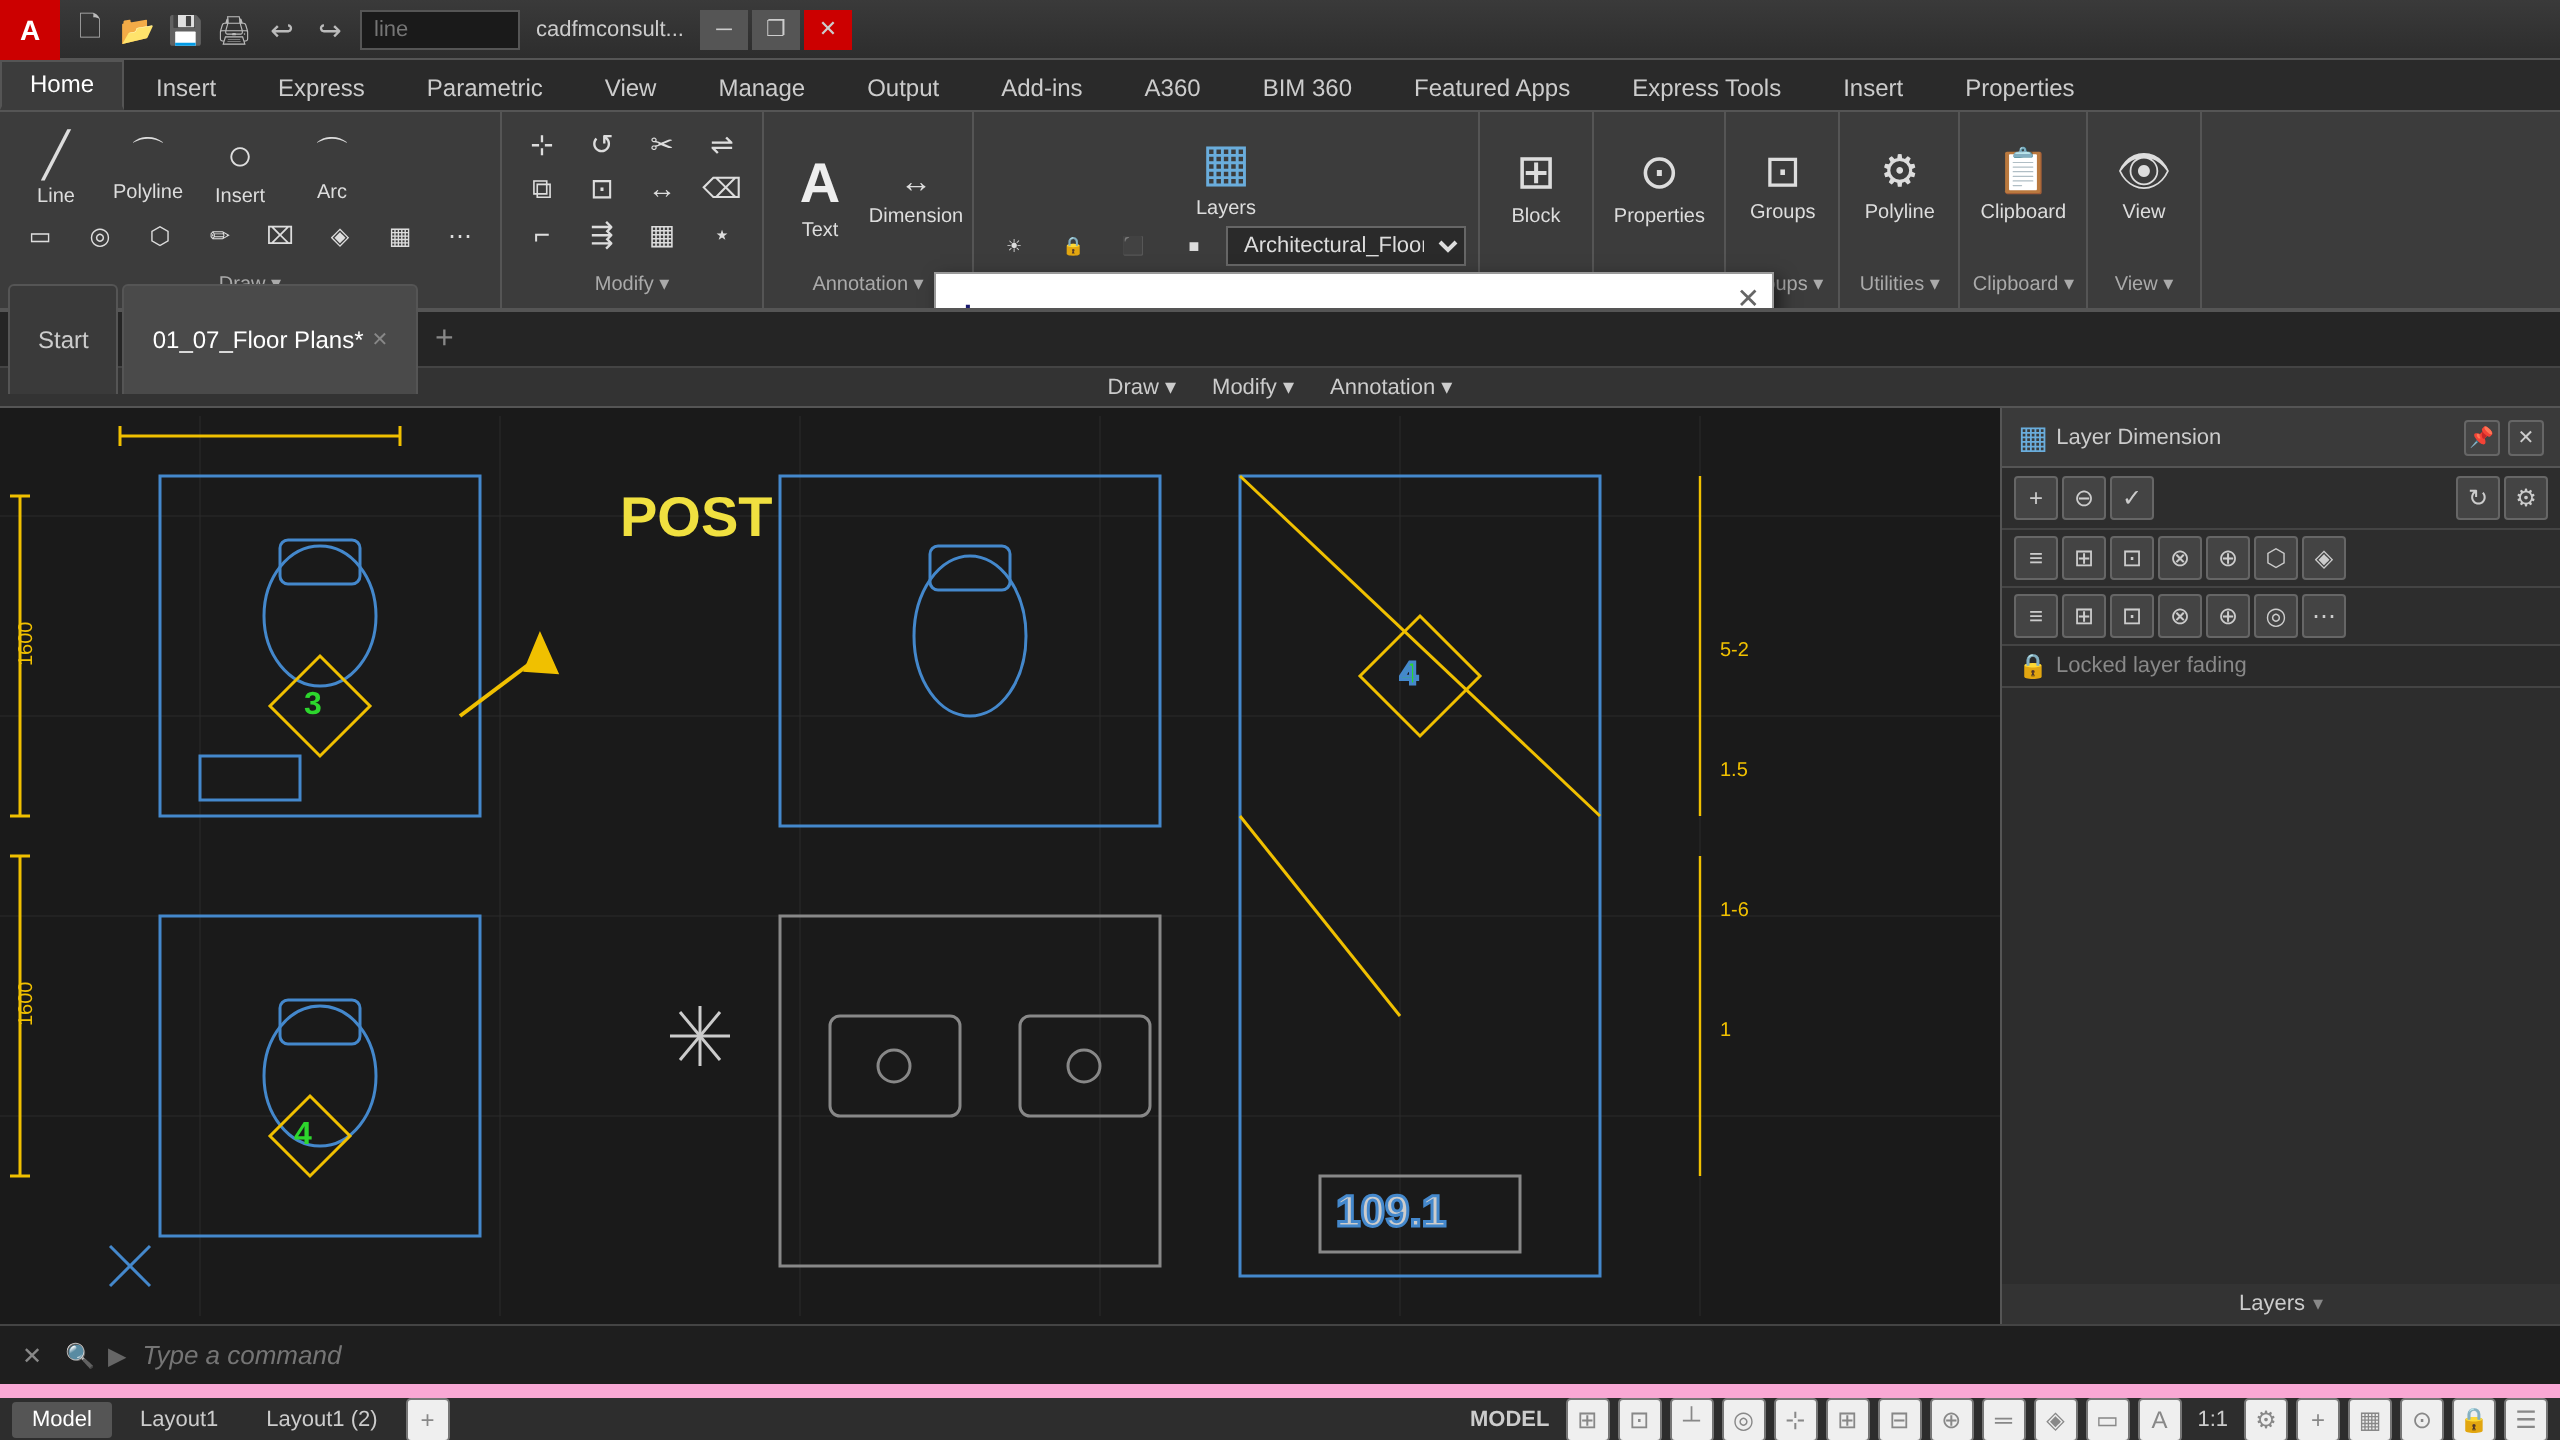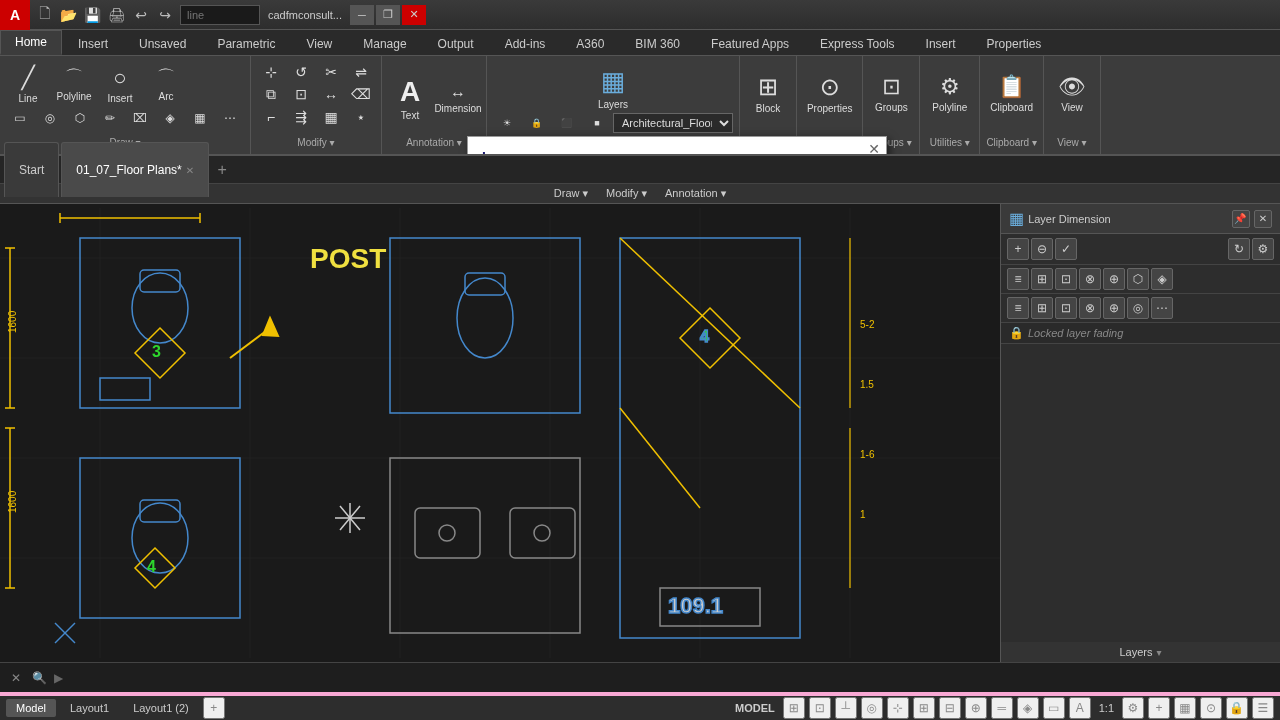--- a/index.html
+++ b/index.html
@@ -214,21 +214,21 @@
       color: #888; cursor: pointer; font-size: 12px;
       display: flex; align-items: center; justify-content: center;
     }
     #cmd-input {
       flex: 1; background: #1e1e1e; border: none; color: #888;
       font-size: 13px; font-style: italic;
     }
 
     
     #status-bar {
-      height: 28px; background: #2d2d2d; border-top: 4px solid #f9a8d4;
+      height: 28px; background: #2d2d2d; border-top: 7px solid #f9a8d4;
       display: flex; align-items: center; padding: 0 6px; gap: 4px;
     }
     .status-tab {
       padding: 3px 10px; font-size: 11px; color: #ccc; cursor: pointer;
       border-radius: 2px;
     }
     .status-tab.active { background: #555; color: #fff; }
     #status-right {
       margin-left: auto; display: flex; align-items: center; gap: 4px;
     }
@@ -265,21 +265,21 @@
   <div id="title-controls">
     <button class="title-btn">─</button>
     <button class="title-btn">❐</button>
     <button class="title-btn close">✕</button>
   </div>
 </div>
 
 <div id="ribbon-tabs">
   <div class="ribbon-tab active">Home</div>
   <div class="ribbon-tab">Insert</div>
-  <div class="ribbon-tab">Unsaved</div>
+  <div class="ribbon-tab">Express</div>
   <div class="ribbon-tab">Parametric</div>
   <div class="ribbon-tab">View</div>
   <div class="ribbon-tab">Manage</div>
   <div class="ribbon-tab">Output</div>
   <div class="ribbon-tab">Add-ins</div>
   <div class="ribbon-tab">A360</div>
   <div class="ribbon-tab">BIM 360</div>
   <div class="ribbon-tab">Featured Apps</div>
   <div class="ribbon-tab">Express Tools</div>
   <div class="ribbon-tab">Insert</div>
@@ -720,36 +720,37 @@
       <button class="lc-btn">
           <span>◎</span>
         </button>
       <button class="lc-btn">
           <span>⋯</span>
         </button>
     </div>
 
     <div style="padding:3px 8px; background:#2a2a2a; border-bottom:1px solid #444; display:flex; align-items:center; gap:4px;">
       <span style="font-size:12px; color:#888;">🔒</span>
-      <span style="color:#888; font-size:11px; font-style:italic;">Locked layer fading</span>
+      <span style="color:#888; font-size:11px; ">Locked layer fading</span>
     </div>
 
     <div id="layers-label">
       <span>Layers</span>
       <span style="margin-left:4px; color:#888; font-size:10px;">▾</span>
     </div>
 
   </div>
 
 </div>
 
 <div id="command-line">
   <button class="cmd-btn">✕</button>
   <button class="cmd-btn">🔍</button>
   <span style="color:#666; margin-right:4px;">▶</span>
+  <input id="cmd-input" type="text" placeholder="Type a command" style="flex: 1 1 0%; background: rgb(30, 30, 30); border: none; color: rgb(136, 136, 136); font-size: 13px; font-style: italic;">
 </div>
 
 <div id="status-bar">
   <div class="status-tab active">Model</div>
   <div class="status-tab">Layout1</div>
   <div class="status-tab">Layout1 (2)</div>
   <button class="status-icon">+</button>
 
   <div id="status-right">
     <span style="color:#ccc; font-size:11px; font-weight:bold; margin-right:4px;">MODEL</span>

